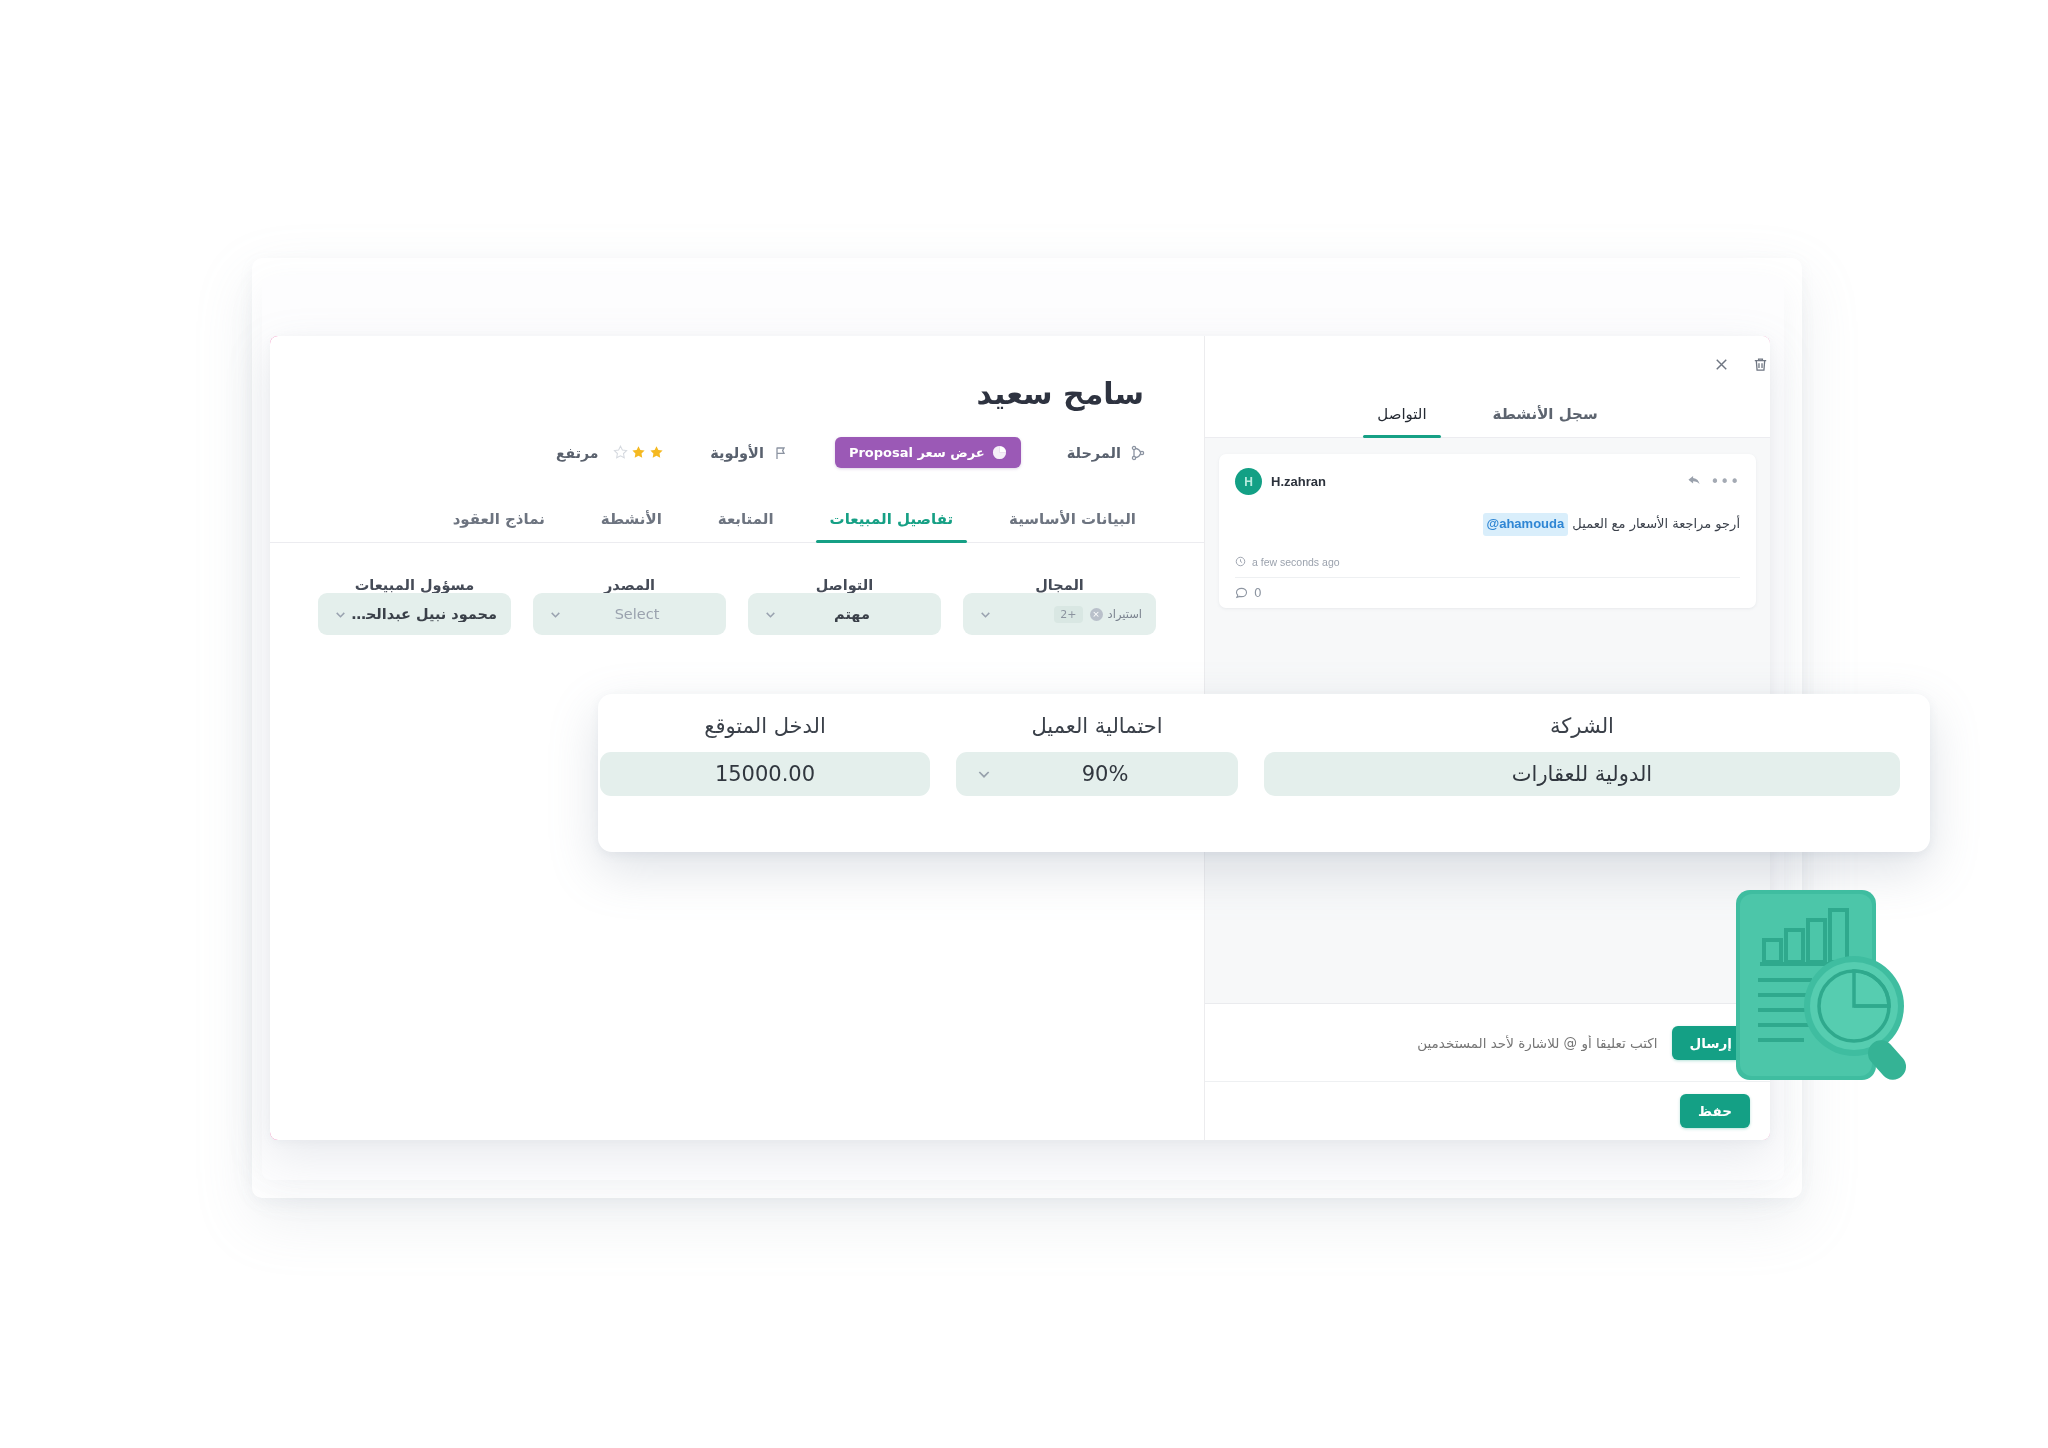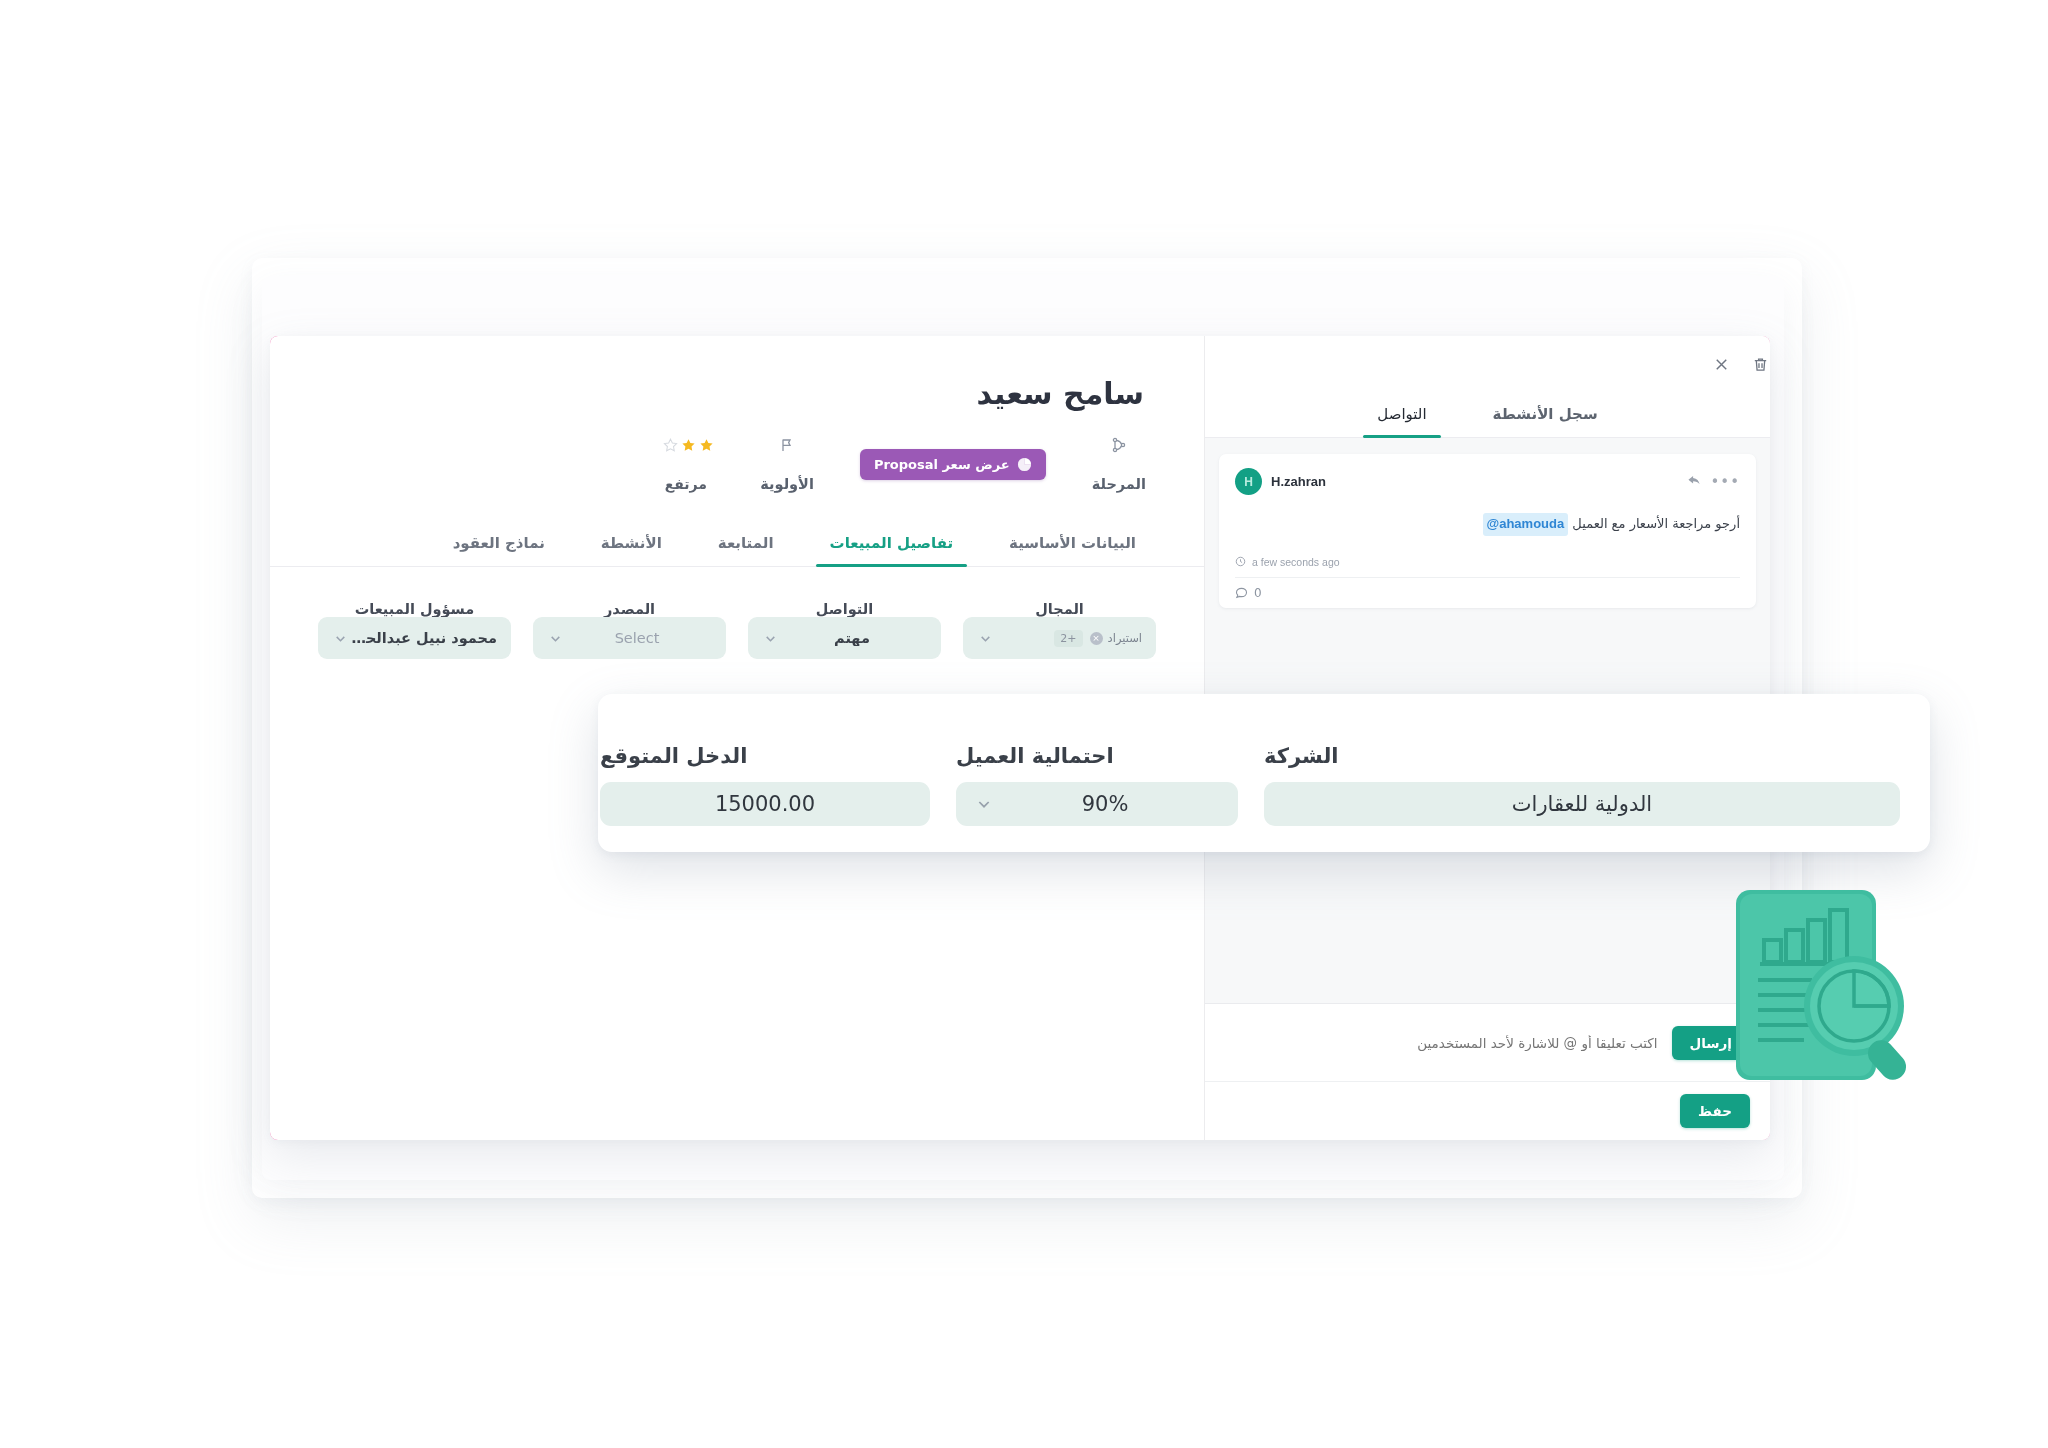--- a/index.html
+++ b/index.html
@@ -64,21 +64,21 @@
 
   .meta-row {
     display: flex;
     flex-direction: row;
     justify-content: flex-start;
     align-items: center;
     gap: 46px;
     padding: 26px 58px 0 0;
     direction: rtl;
   }
-  .meta-group { display: flex; align-items: center; gap: 23px; flex-direction: column; }
+  .meta-group { display: flex; align-items: center; gap: 9px; }
   .meta-label {
     font-size: 14.5px;
     color: #59616e;
     font-weight: 600;
     white-space: nowrap;
   }
   .meta-ico { width: 16px; height: 16px; display: inline-block; color: #8b93a1; }
   .meta-ico svg { display: block; width: 100%; height: 100%; }
 
   .stage-badge {
@@ -420,26 +420,25 @@
     flex-direction: row;
     gap: 26px;
     direction: rtl;
   }
   .ov-field { display: flex; flex-direction: column; }
   .ov-field.company { flex: 0 0 636px; }
   .ov-field.prob { flex: 0 0 282px; }
   .ov-field.income { flex: 0 0 330px; }
   .ov-label {
     font-size: 21px;
-    font-weight: 700;
+    font-weight: 400;
     color: #3a4049;
-    text-align: left;
+    text-align: center;
     margin-bottom: 14px;
     white-space: nowrap;
-    margin-top: 30px;
   }
   .ov-control {
     background: #e4efec;
     border-radius: 11px;
     height: 44px;
     display: flex;
     align-items: center;
     padding: 0 20px;
     direction: rtl;
   }

